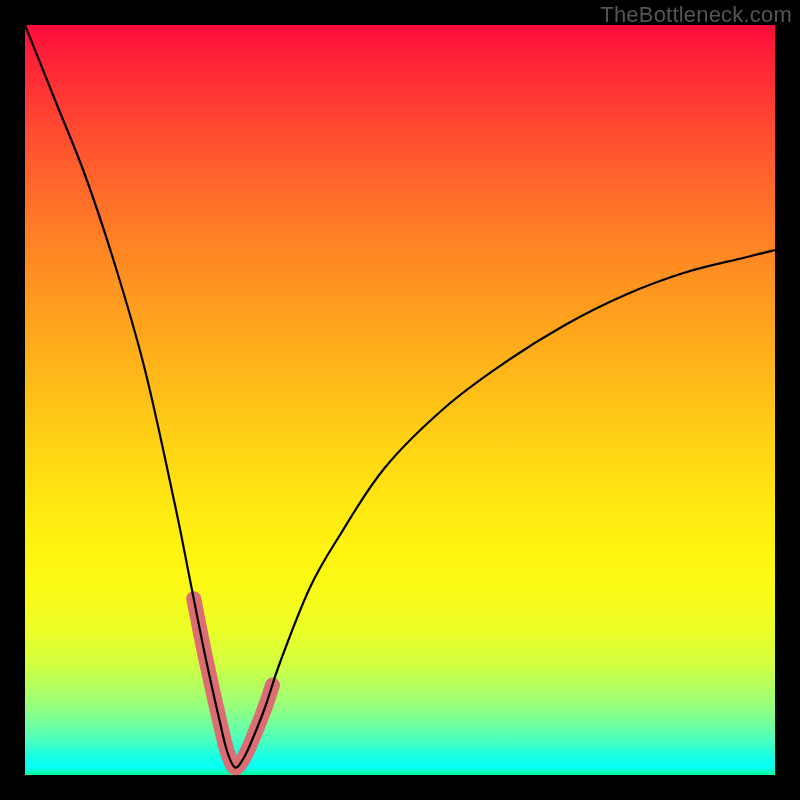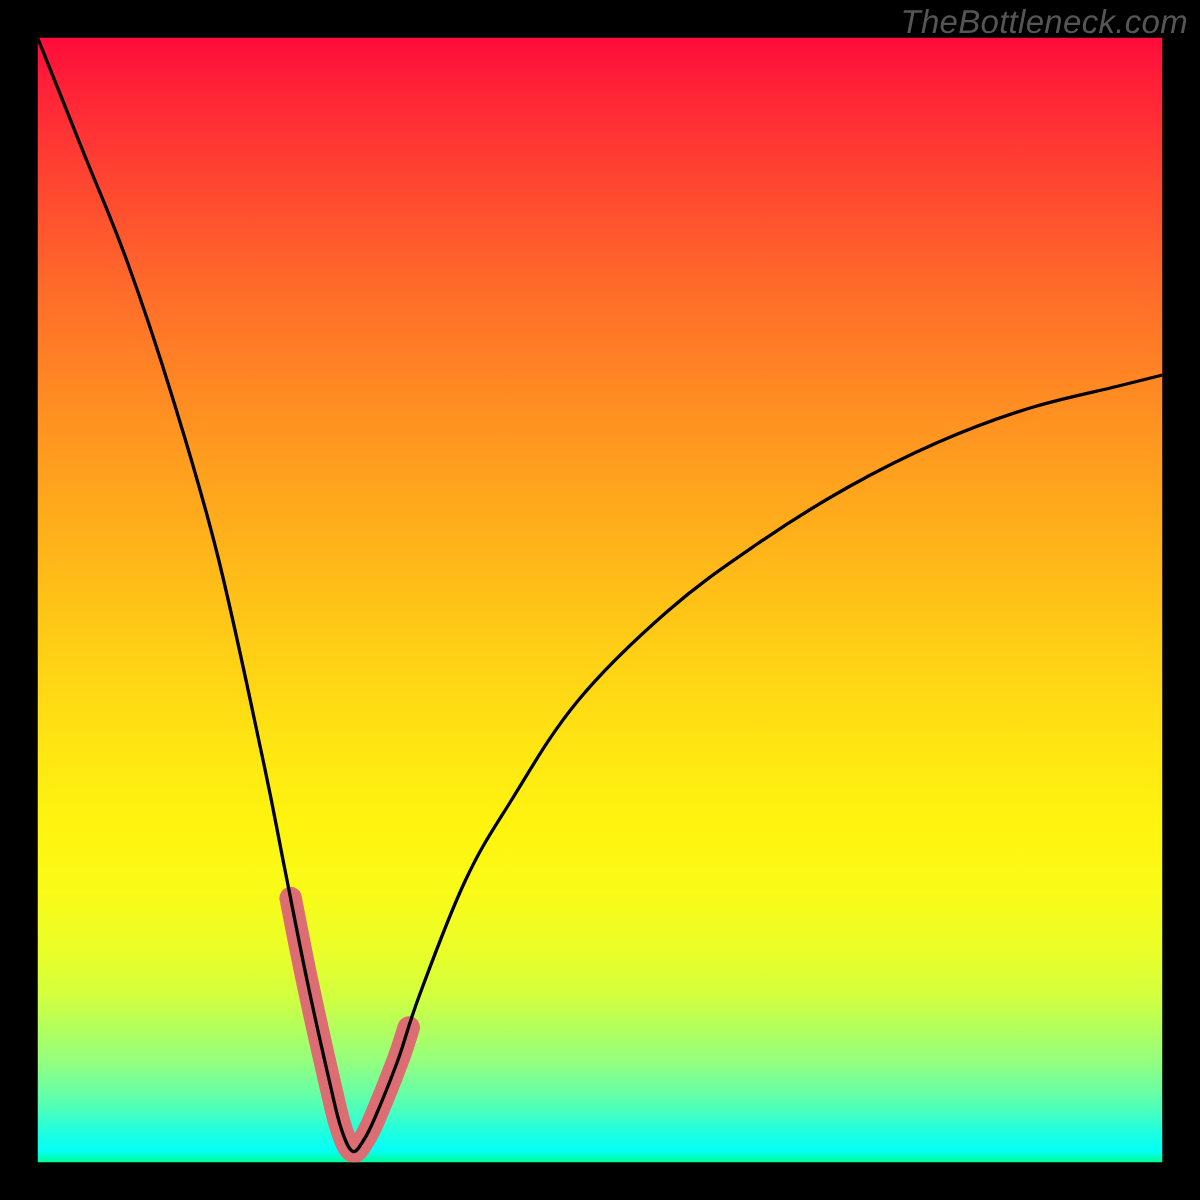--- a/index.html
+++ b/index.html
@@ -8,21 +8,20 @@
     width: 800px;
     height: 800px;
     overflow: hidden;
     font-family: Arial, Helvetica, sans-serif;
   }
   .root {
     position: relative;
     width: 800px;
     height: 800px;
     background: #000;
-    font-style: italic;
   }
   .watermark {
     position: absolute;
     top: 2px;
     right: 8px;
     color: #555;
     font-size: 22px;
     font-weight: 500;
     z-index: 10;
     user-select: none;

